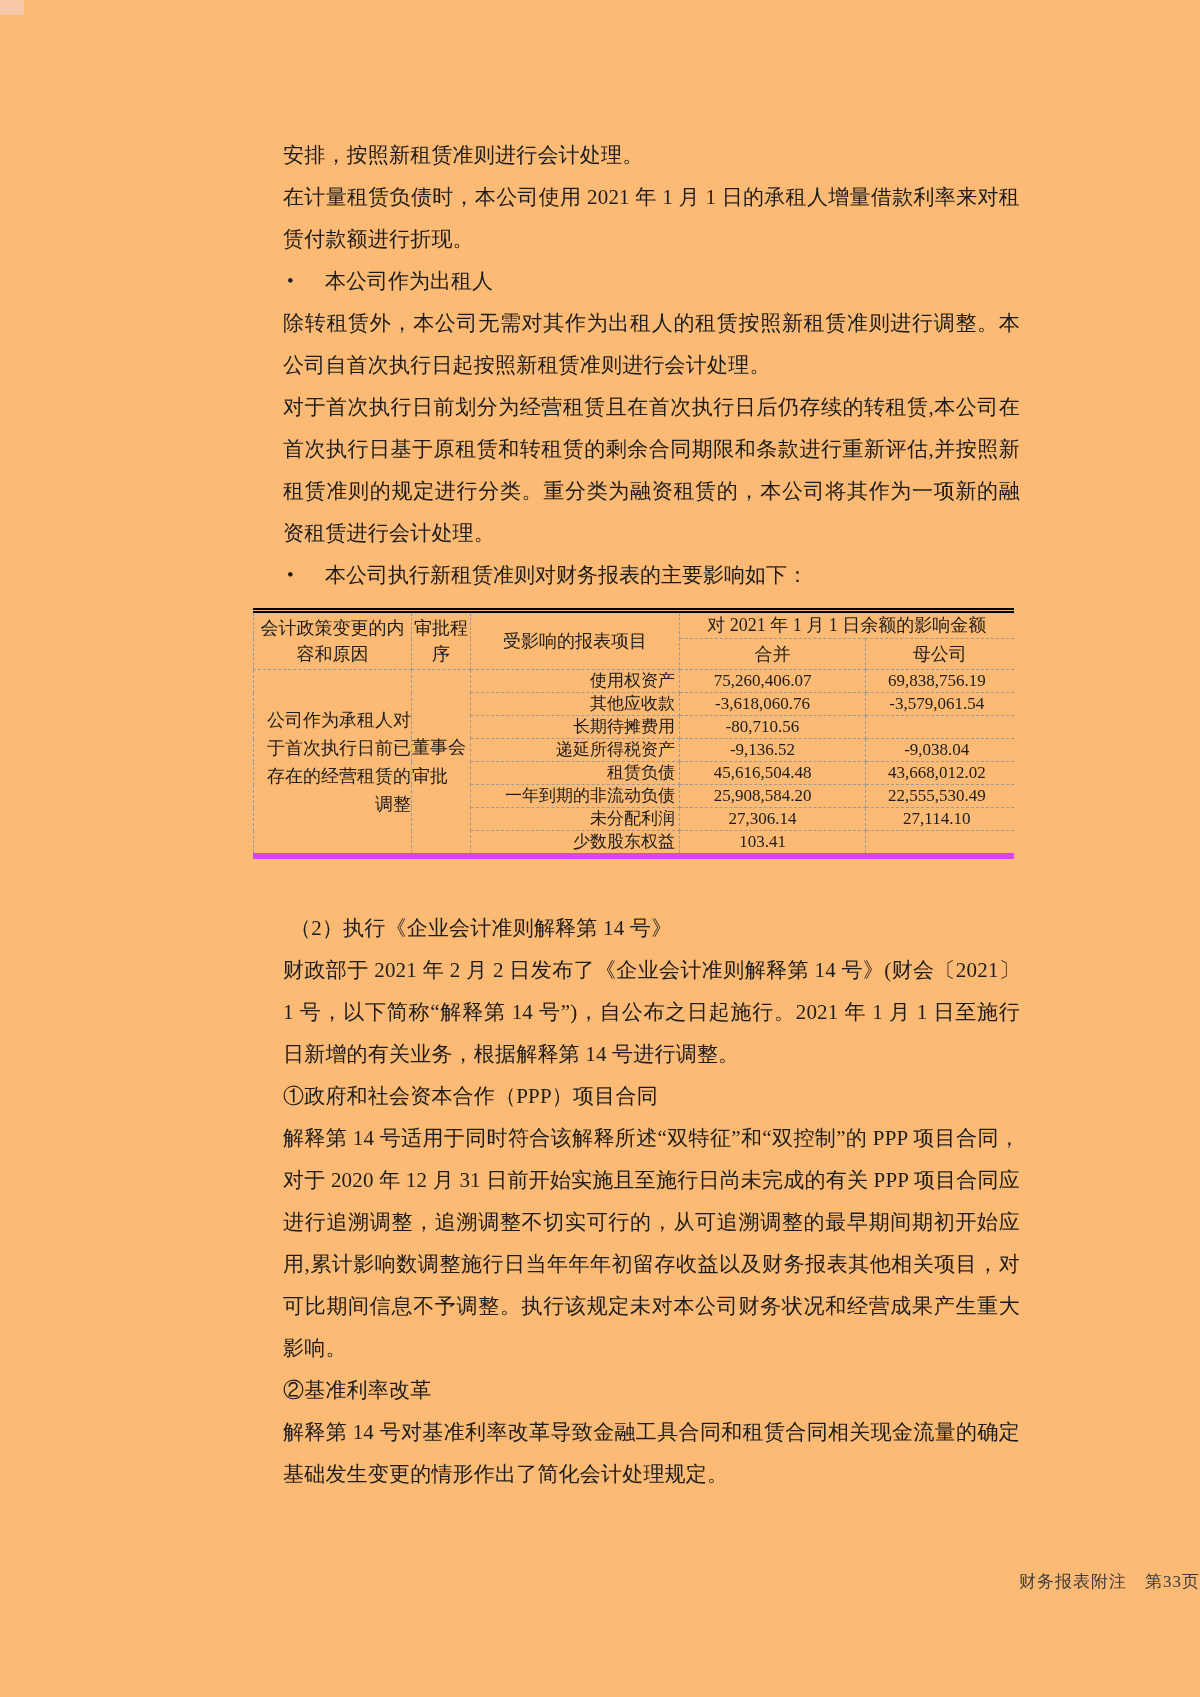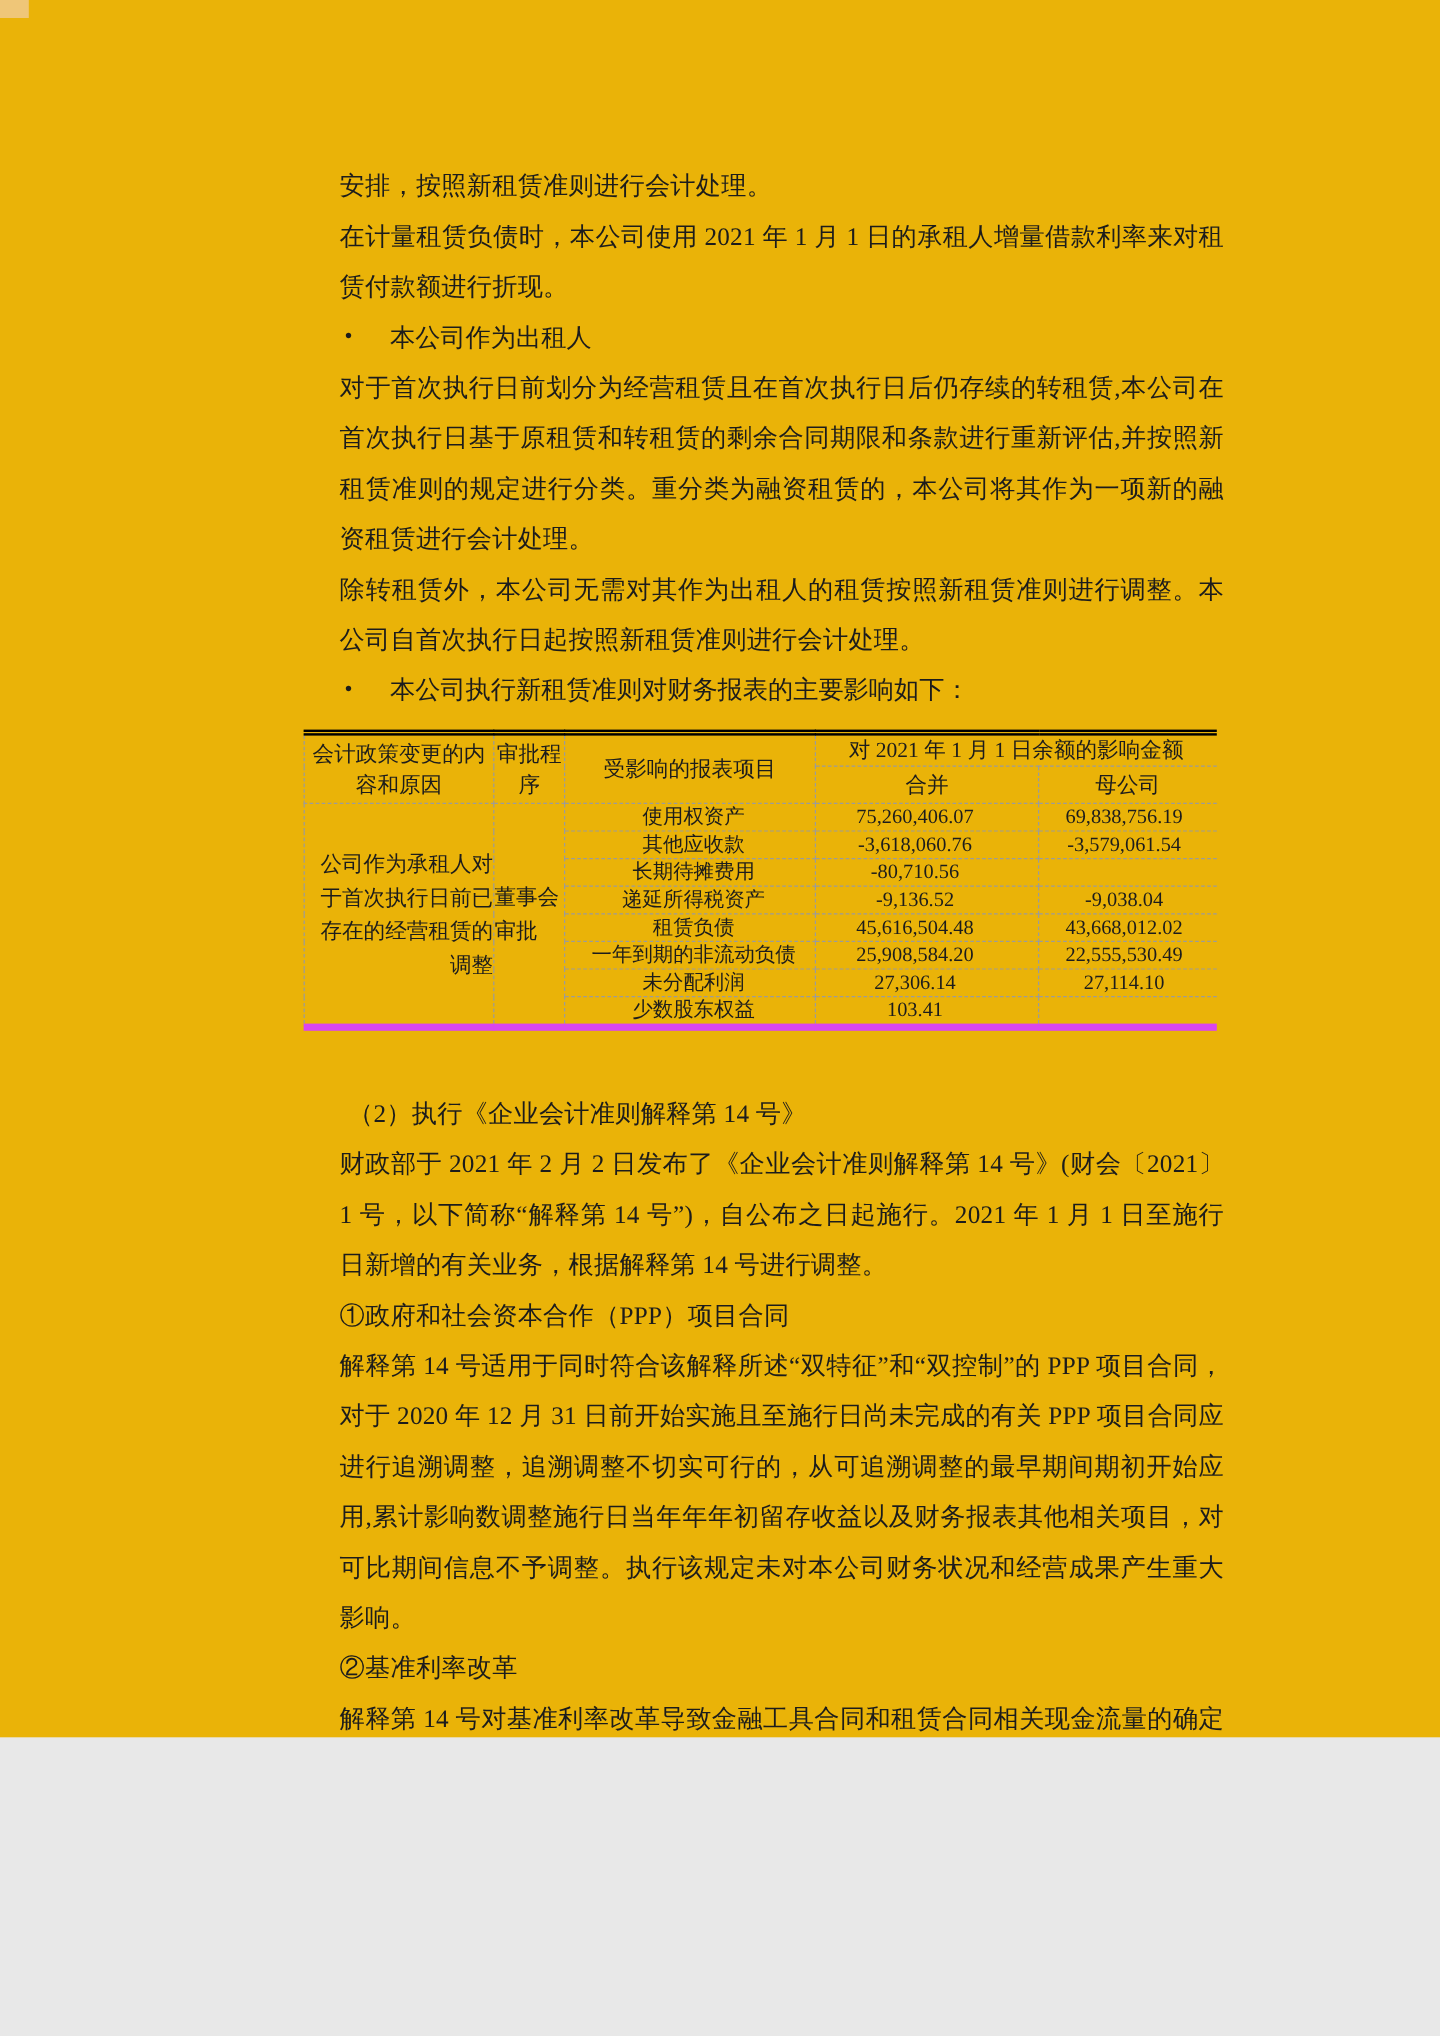--- a/index.html
+++ b/index.html
@@ -1,19 +1,19 @@
 <!DOCTYPE html>
 <html><head>
 <meta charset="utf-8">
 <style>
   html,body{margin:0;padding:0;background:#e8e8e8;}
   .page{
     position:relative;
-    width:1200px;height:1448px;
-    background:#eab308;
+    width:1200px;height:1697px;
+    background:#fdba74;
     overflow:hidden;
     font-family:"Liberation Serif","DejaVu Serif",serif;
     color:#1c1c1c;
   }
   .corner-mark{
     position:absolute;left:0;top:0;width:24px;height:15px;
     background:rgba(243,213,213,.55);
   }
   .content{
     position:absolute;left:283px;top:134px;width:737px;
@@ -56,21 +56,21 @@
   th.h-top{ height:25px; line-height:25px; }
   th.h-sub{ height:30px; line-height:30px; }
   td.change-cell{
     text-align:right;vertical-align:middle;
     padding:0 16px;line-height:28px;font-size:18px;
   }
   td.approval-cell{
     text-align:left;vertical-align:middle;
     padding:0 10px;line-height:29px;font-size:18px;
   }
-  tbody td.item{ text-align:center; padding:0 4px 0 10px; height:22px; line-height:22px; }
+  tbody td.item{ text-align:right; padding:0 4px 0 10px; height:22px; line-height:22px; }
   tbody td.num{ text-align:center; height:22px; line-height:22px; }
   tbody td.num.cons{ padding-right:20px; }
   tbody td.num.parent{ padding-right:6px; }
   
   .section2{ margin-top:48px; }
   .s2-heading{ padding-left:7px; }
   .footer{
     position:absolute;left:0;top:1570px;width:1200px;
     text-align:right;
     font-size:17px;color:#3b3b3b;
@@ -86,22 +86,22 @@
   <div class="content">
 
     <p class="para">安排，按照新租赁准则进行会计处理。</p>
     <p class="para">在计量租赁负债时，本公司使用 2021 年 1 月 1 日的承租人增量借款利率来对租赁付款额进行折现。</p>
 
     <div class="bullet-row">
       <span class="marker">•</span>
       <span class="bullet-text">本公司作为出租人</span>
     </div>
 
+    <p class="para">除转租赁外，本公司无需对其作为出租人的租赁按照新租赁准则进行调整。本公司自首次执行日起按照新租赁准则进行会计处理。</p>
     <p class="para">对于首次执行日前划分为经营租赁且在首次执行日后仍存续的转租赁,本公司在首次执行日基于原租赁和转租赁的剩余合同期限和条款进行重新评估,并按照新租赁准则的规定进行分类。重分类为融资租赁的，本公司将其作为一项新的融资租赁进行会计处理。</p>
-    <p class="para">除转租赁外，本公司无需对其作为出租人的租赁按照新租赁准则进行调整。本公司自首次执行日起按照新租赁准则进行会计处理。</p>
 
     <div class="bullet-row">
       <span class="marker">•</span>
       <span class="bullet-text">本公司执行新租赁准则对财务报表的主要影响如下：</span>
     </div>
 
     <table class="impact">
       <colgroup>
         <col style="width:158px">
           <col style="width:59px">

